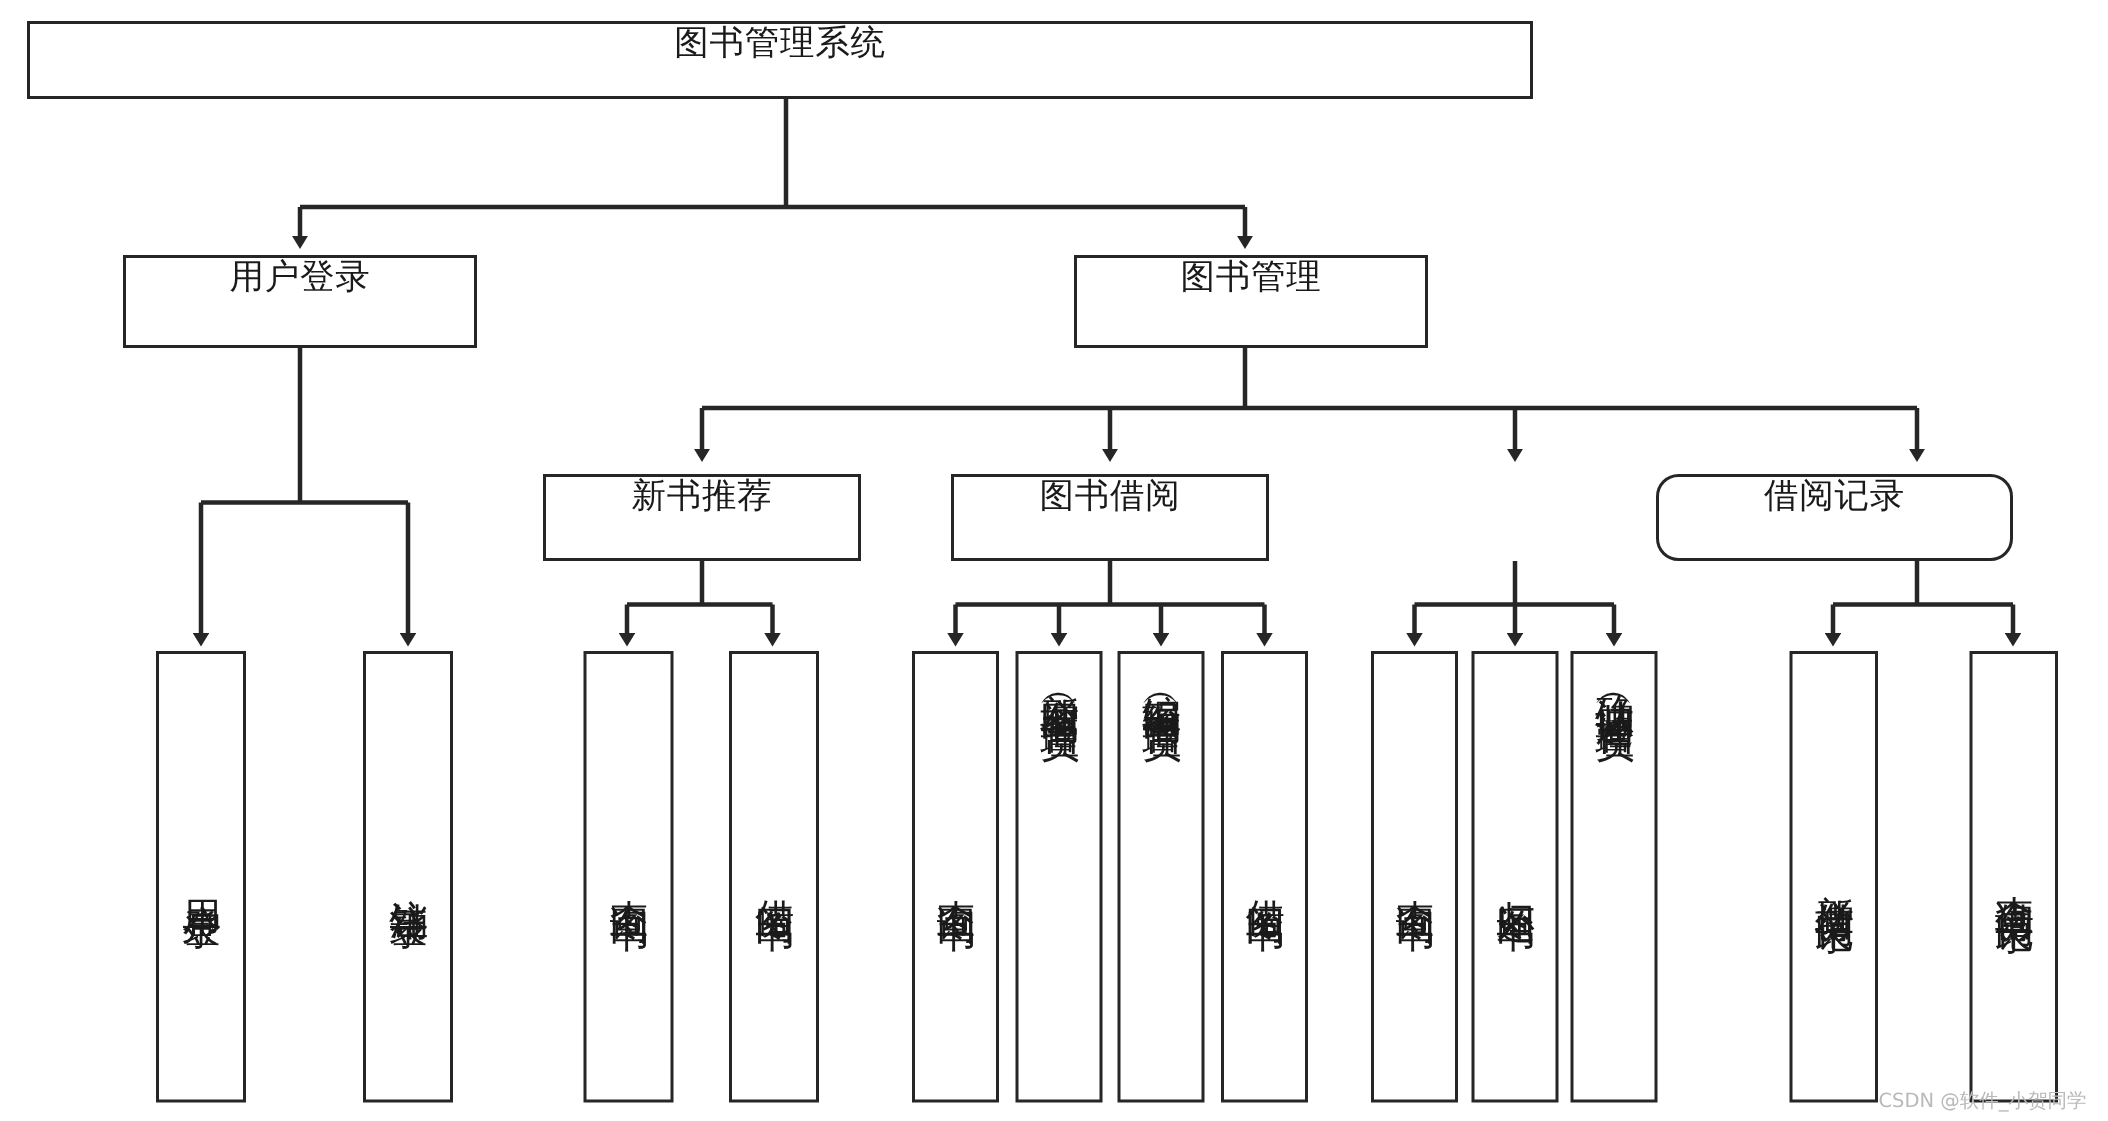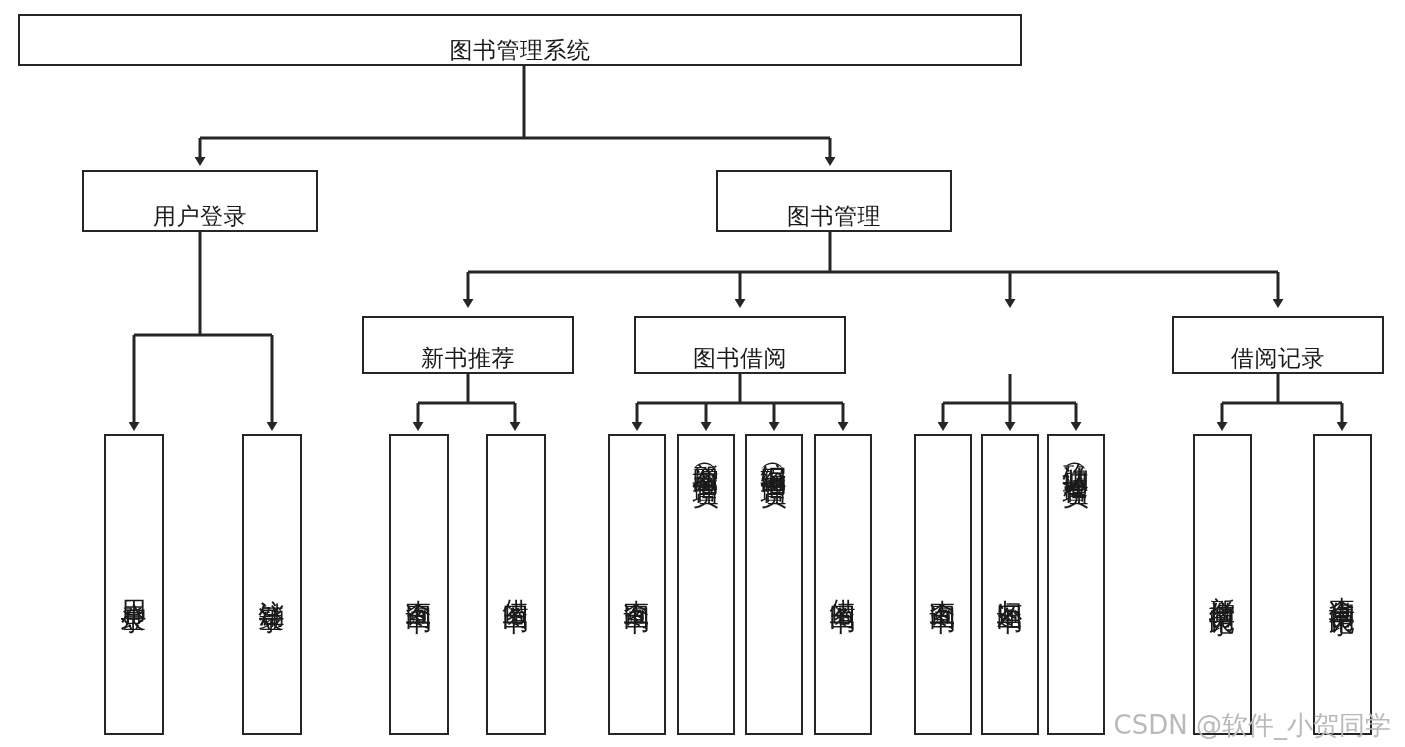--- a/index.html
+++ b/index.html
@@ -23,21 +23,21 @@
     top: 0;
     width: 1405px;
     height: 747px;
   }
   .node {
     position: absolute;
     box-sizing: border-box;
     border: 2px solid #262626;
     background: #ffffff;
     display: flex;
-    align-items: flex-end;
+    align-items: flex-start;
     justify-content: center;
     color: #1a1a1a;
   }
   .node-label {
     display: block;
     text-align: center;
     line-height: 1.18;
     letter-spacing: 0.5px;
   }
   .node.horizontal .node-label {
@@ -56,21 +56,21 @@
     line-height: 1;
   }
   .node.vertical.centered {
     align-items: center;
     padding-top: 0;
   }
   #watermark {
     position: absolute;
     right: 14px;
     bottom: 4px;
-    font-size: 26px;
+    font-size: 13px;
     color: #b9b9b9;
     white-space: nowrap;
     font-family: "DejaVu Sans", "Liberation Sans", sans-serif;
   }
 </style>
 </head>
 <body>
 
 <div id="canvas">
 
@@ -142,21 +142,21 @@
 
   <div class="node horizontal" style="left:362px; top:316px; width:212px; height:58px;">
     <span class="node-label">新书推荐</span>
   </div>
 
   <div class="node horizontal" style="left:634px; top:316px; width:212px; height:58px;">
     <span class="node-label">图书借阅</span>
   </div>
 
 
-  <div class="node horizontal" style="left:1172px; top:316px; width:212px; height:58px;">
+  <div class="node horizontal" style="left:1104px; top:316px; width:238px; height:58px;border-radius:15px;">
     <span class="node-label">借阅记录</span>
   </div>
 
   <div class="node vertical centered" style="left:104px; top:434px; width:60px; height:301px;">
     <span class="node-label">用户登录</span>
   </div>
 
   <div class="node vertical centered" style="left:242px; top:434px; width:60px; height:301px;">
     <span class="node-label">注销登录</span>
   </div>

